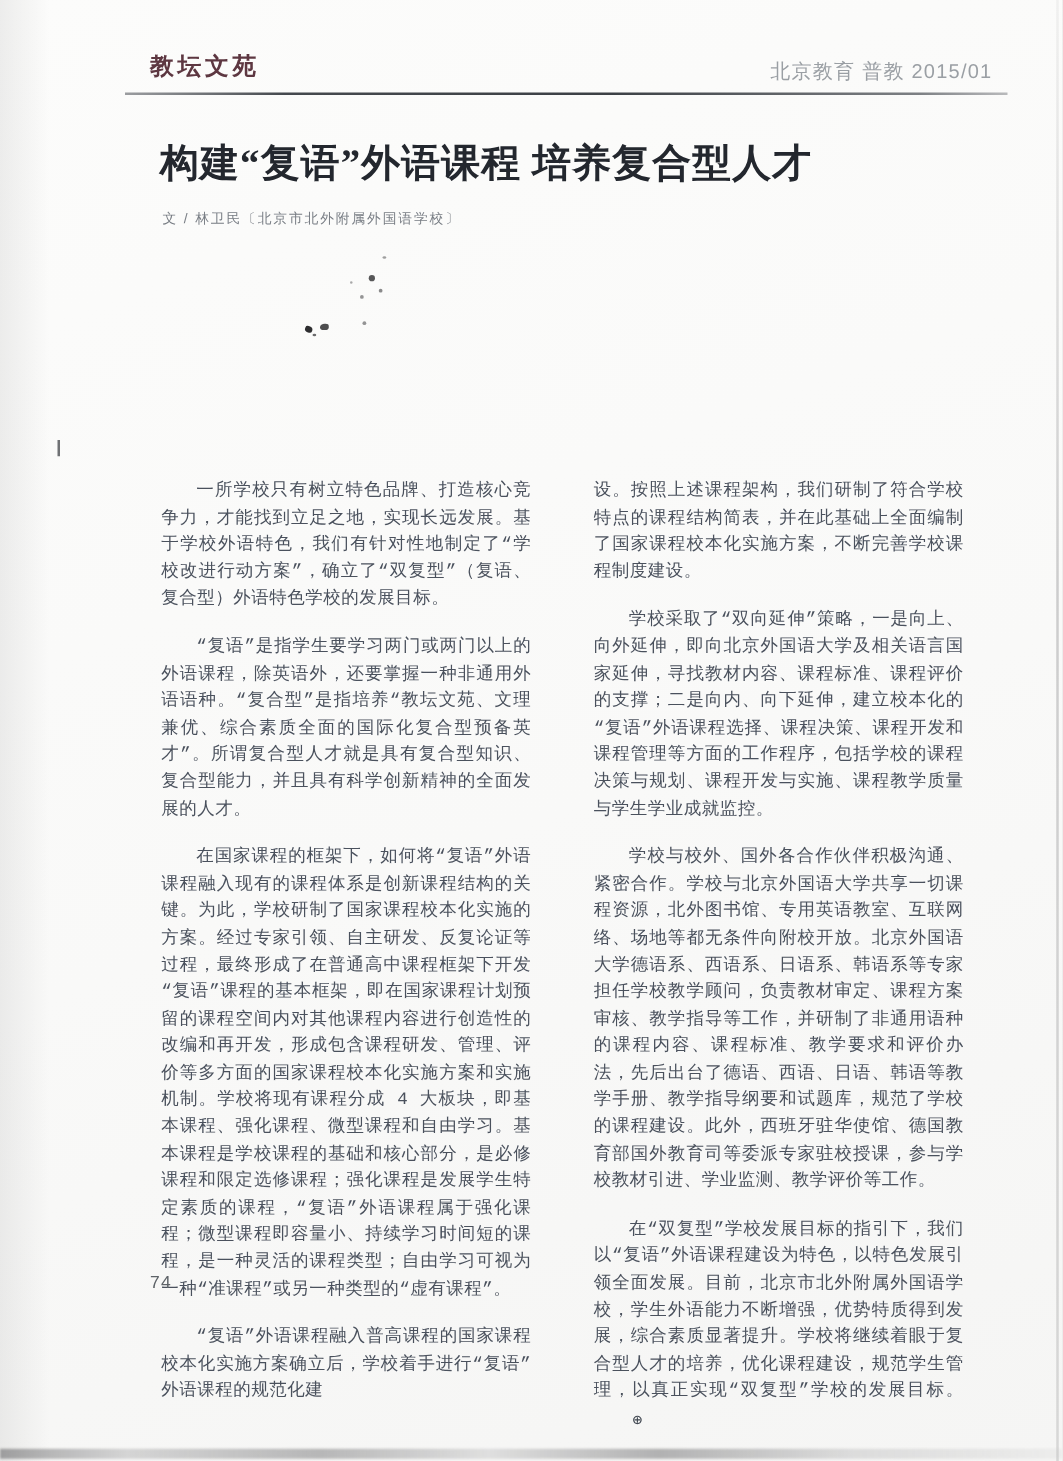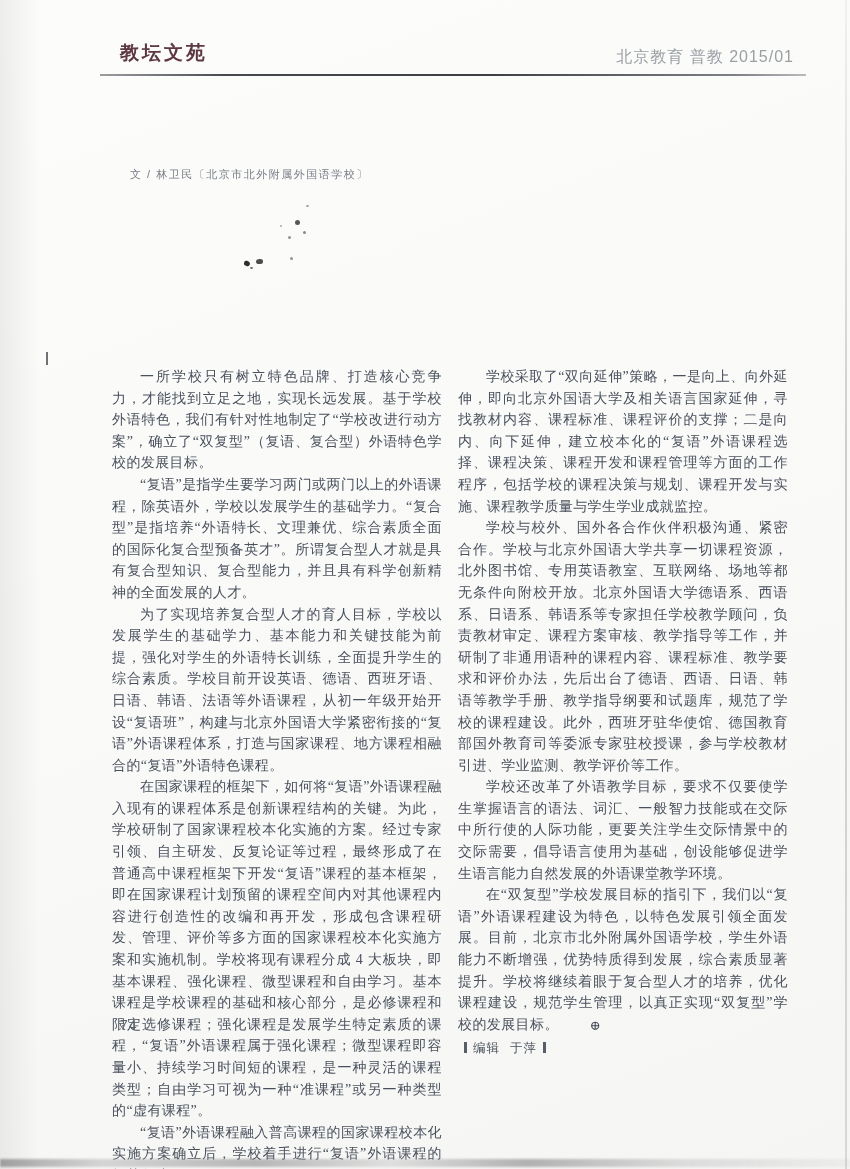--- a/index.html
+++ b/index.html
@@ -43,21 +43,21 @@
     font-size:11px;letter-spacing:1.5px;color:#787d84;
   }
   
   .columns{
     position:absolute;left:112px;top:366px;width:676px;
     display:flex;gap:16px;
   }
   .col{width:330px;color:var(--body-text);
     font-size:14px;line-height:21.6px;letter-spacing:0.4px;
     text-align:justify;}
-  .para{margin:0;}
+  .para{margin:17px;font-family:Liberation Mono, monospace;}
   .indent{text-indent:2em;}
   .end-mark{
     display:inline-block;margin-left:3px;font-size:13px;color:#3f4650;
     transform:translateY(1px);
   }
   .editor-line{
     margin-top:3px;padding-right:4px;
     font-family:"Liberation Sans","DejaVu Sans",sans-serif;
     font-size:12.5px;color:#4a525c;letter-spacing:1px;
   }
@@ -103,46 +103,46 @@
 </style>
 </head>
 <body>
 
 <div class="page">
 
   <div class="section-label">教坛文苑</div>
   <div class="journal-info">北京教育 普教 2015/01</div>
   <div class="header-rule"></div>
 
+  <h1 class="article-title">构建“复语”外语课程 培养复合型人才</h1>
   <div class="byline">文 / 林卫民〔北京市北外附属外国语学校〕</div>
 
   <div class="smudge s1"></div>
   <div class="smudge s2"></div>
   <div class="smudge s3"></div>
   <div class="smudge s4"></div>
   <div class="smudge s5"></div>
   <div class="smudge s6"></div>
   <div class="smudge s7"></div>
   <div class="smudge s8"></div>
   <div class="smudge s9"></div>
   <div class="margin-tick"></div>
 
   <div class="columns">
     <div class="col">
         <p class="para indent">一所学校只有树立特色品牌、打造核心竞争力，才能找到立足之地，实现长远发展。基于学校外语特色，我们有针对性地制定了“学校改进行动方案”，确立了“双复型”（复语、复合型）外语特色学校的发展目标。</p>
-        <p class="para indent">“复语”是指学生要学习两门或两门以上的外语课程，除英语外，学校以发展学生的基础学力。“复合型”是指培养“外语特长、文理兼优、综合素质全面的国际化复合型预备英才”。所谓复合型人才就是具有复合型知识、复合型能力，并且具有科学创新精神的全面发展的人才。</p>
-        <p class="para indent">为了实现培养复合型人才的育人目标，学校以发展学生的基础学力、基本能力和关键技能为前提，强化对学生的外语特长训练，全面提升学生的综合素质。学校目前开设英语、德语、西班牙语、日语、韩语、法语等外语课程，从初一年级开始开设“复语班”，构建与北京外国语大学紧密衔接的“复语”外语课程体系，打造与国家课程、地方课程相融合的“复语”外语特色课程。</p>
+        <p class="para indent">“复语”是指学生要学习两门或两门以上的外语课程，除英语外，还要掌握一种非通用外语语种。“复合型”是指培养“教坛文苑、文理兼优、综合素质全面的国际化复合型预备英才”。所谓复合型人才就是具有复合型知识、复合型能力，并且具有科学创新精神的全面发展的人才。</p>
         <p class="para indent">在国家课程的框架下，如何将“复语”外语课程融入现有的课程体系是创新课程结构的关键。为此，学校研制了国家课程校本化实施的方案。经过专家引领、自主研发、反复论证等过程，最终形成了在普通高中课程框架下开发“复语”课程的基本框架，即在国家课程计划预留的课程空间内对其他课程内容进行创造性的改编和再开发，形成包含课程研发、管理、评价等多方面的国家课程校本化实施方案和实施机制。学校将现有课程分成 4 大板块，即基本课程、强化课程、微型课程和自由学习。基本课程是学校课程的基础和核心部分，是必修课程和限定选修课程；强化课程是发展学生特定素质的课程，“复语”外语课程属于强化课程；微型课程即容量小、持续学习时间短的课程，是一种灵活的课程类型；自由学习可视为一种“准课程”或另一种类型的“虚有课程”。</p>
         <p class="para indent">“复语”外语课程融入普高课程的国家课程校本化实施方案确立后，学校着手进行“复语”外语课程的规范化建</p>
       </div>
     <div class="col">
       <div>
+          <p class="para">设。按照上述课程架构，我们研制了符合学校特点的课程结构简表，并在此基础上全面编制了国家课程校本化实施方案，不断完善学校课程制度建设。</p>
           <p class="para indent">学校采取了“双向延伸”策略，一是向上、向外延伸，即向北京外国语大学及相关语言国家延伸，寻找教材内容、课程标准、课程评价的支撑；二是向内、向下延伸，建立校本化的“复语”外语课程选择、课程决策、课程开发和课程管理等方面的工作程序，包括学校的课程决策与规划、课程开发与实施、课程教学质量与学生学业成就监控。</p>
           <p class="para indent">学校与校外、国外各合作伙伴积极沟通、紧密合作。学校与北京外国语大学共享一切课程资源，北外图书馆、专用英语教室、互联网络、场地等都无条件向附校开放。北京外国语大学德语系、西语系、日语系、韩语系等专家担任学校教学顾问，负责教材审定、课程方案审核、教学指导等工作，并研制了非通用语种的课程内容、课程标准、教学要求和评价办法，先后出台了德语、西语、日语、韩语等教学手册、教学指导纲要和试题库，规范了学校的课程建设。此外，西班牙驻华使馆、德国教育部国外教育司等委派专家驻校授课，参与学校教材引进、学业监测、教学评价等工作。</p>
-          <p class="para indent">学校还改革了外语教学目标，要求不仅要使学生掌握语言的语法、词汇、一般智力技能或在交际中所行使的人际功能，更要关注学生交际情景中的交际需要，倡导语言使用为基础，创设能够促进学生语言能力自然发展的外语课堂教学环境。</p>
         </div>
       <p class="para indent"><span>在“双复型”学校发展目标的指引下，我们以“复语”外语课程建设为特色，以特色发展引领全面发展。目前，北京市北外附属外国语学校，学生外语能力不断增强，优势特质得到发展，综合素质显著提升。学校将继续着眼于复合型人才的培养，优化课程建设，规范学生管理，以真正实现“双复型”学校的发展目标。</span><span class="end-mark">⊕</span></p>
       <div class="editor-line">
         <span class="ebar"></span><span>编辑</span><span class="ename">于萍</span><span class="ebar"></span>
       </div>
     </div>
   </div>
 
   <div class="page-number">74</div>
 

